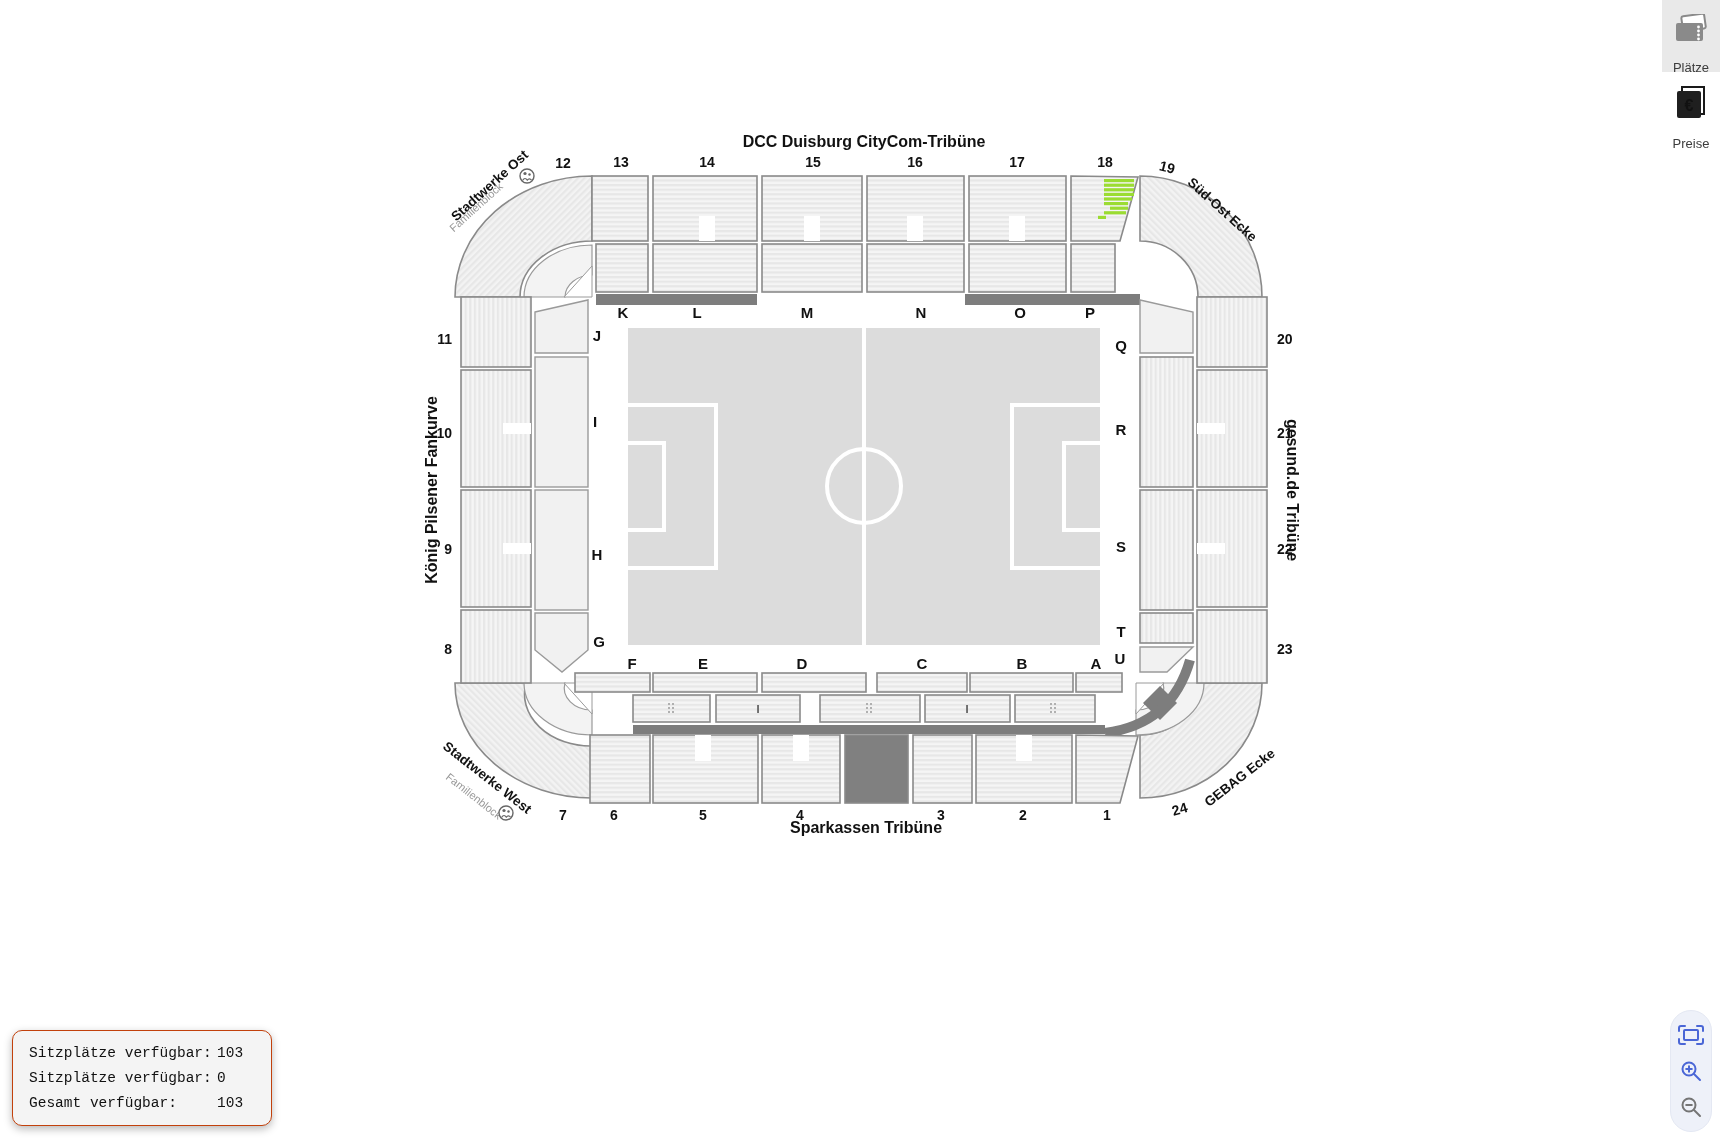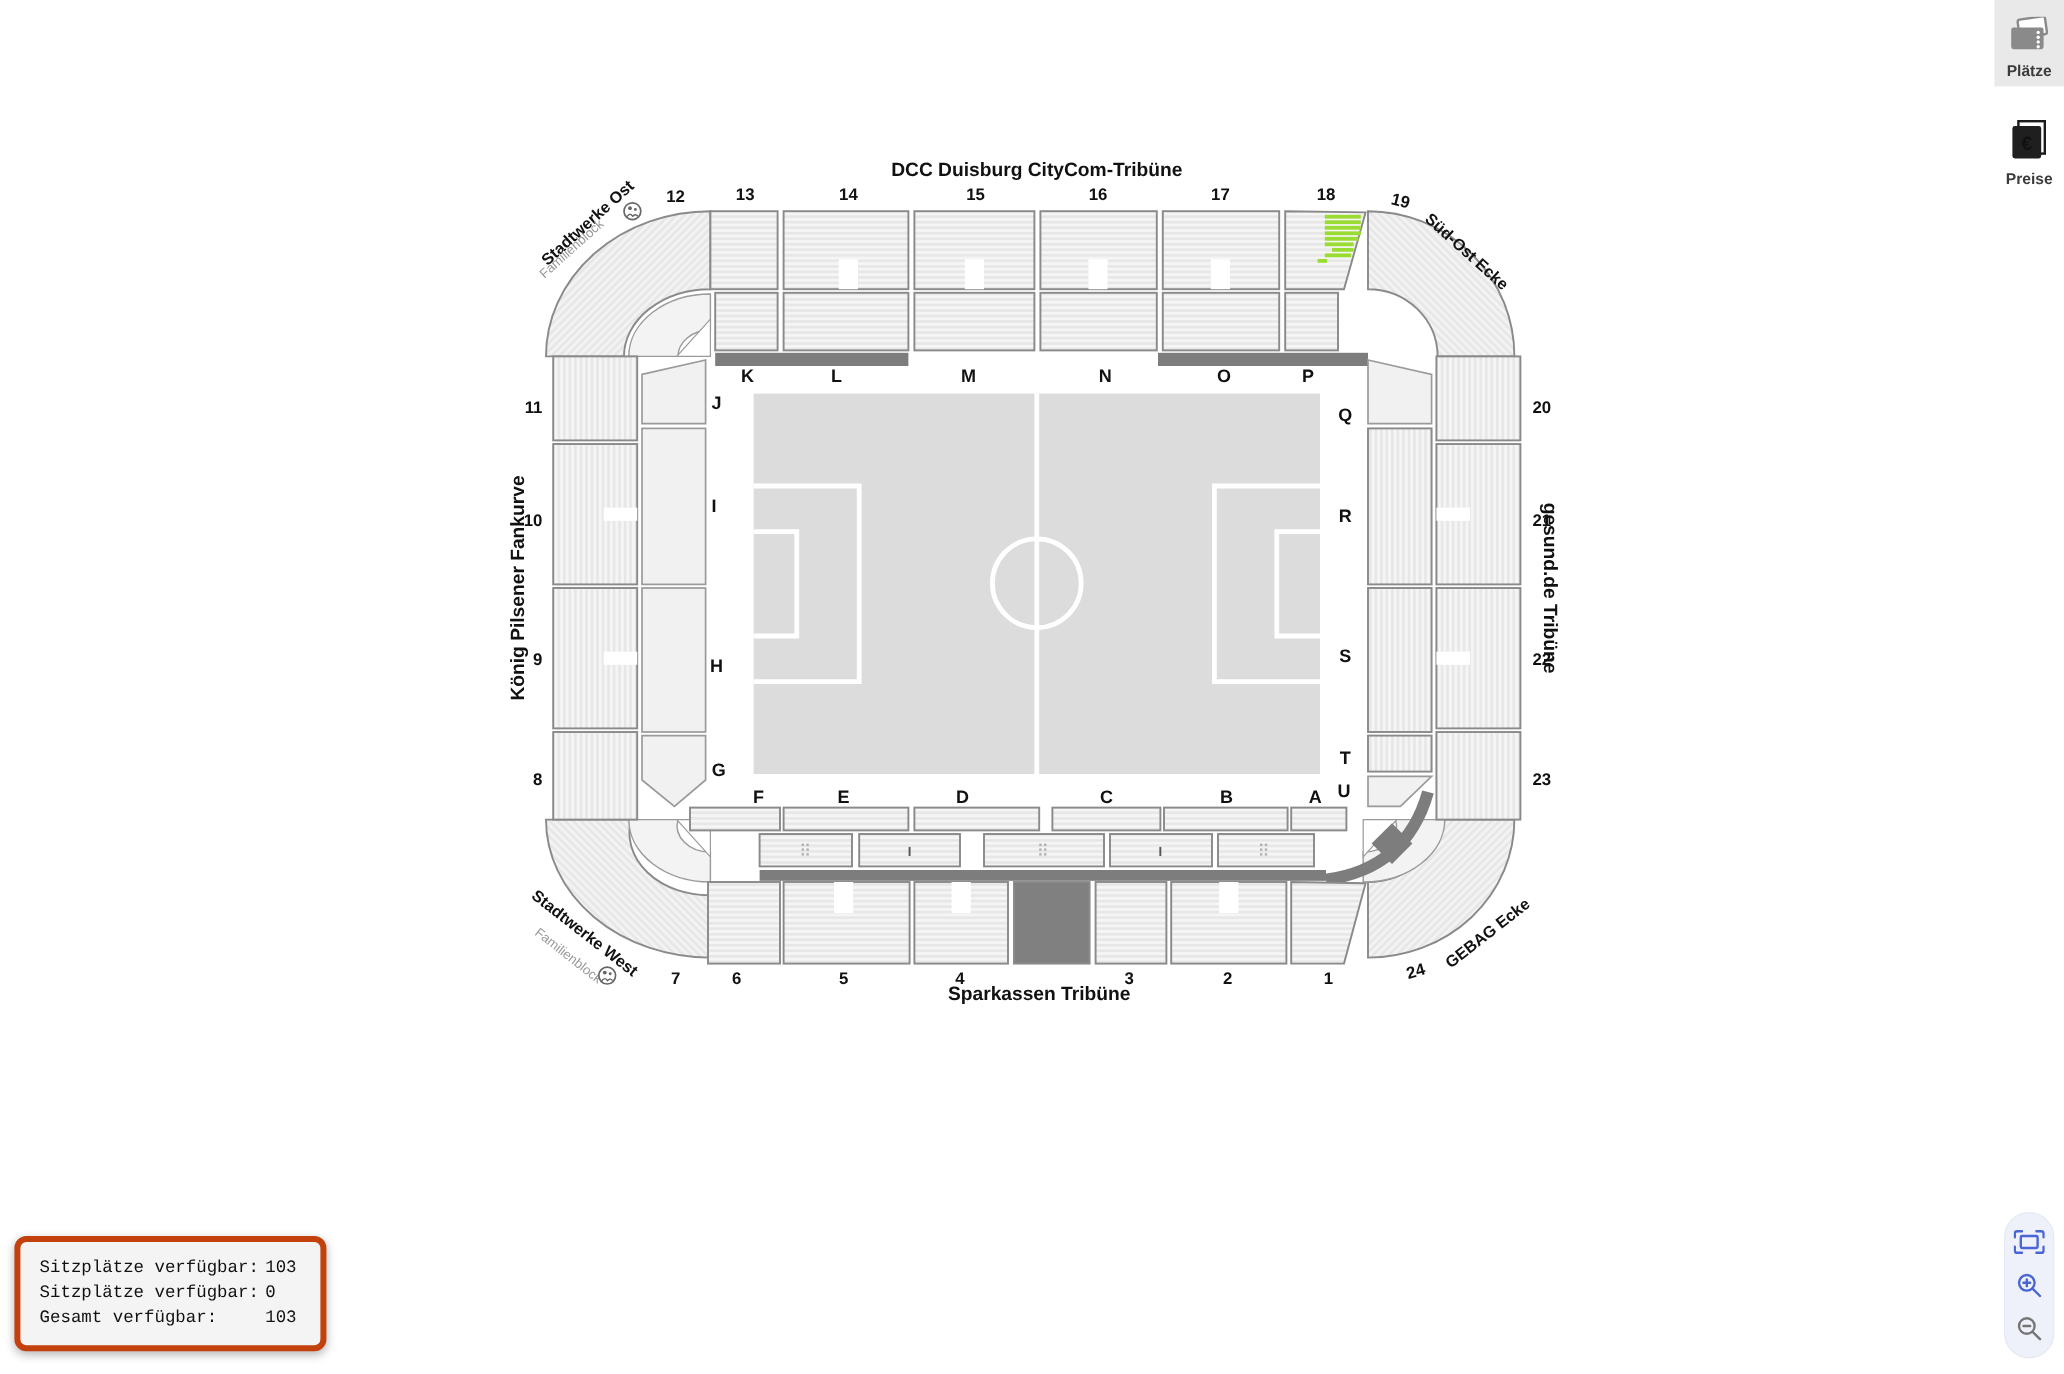--- a/index.html
+++ b/index.html
@@ -12,31 +12,31 @@
   .num{font-size:14px;font-weight:bold;}
   .ltr{font-size:15px;font-weight:bold;}
   .stand{font-size:16px;font-weight:bold;}
   .corner-lbl{font-size:13.5px;font-weight:bold;}
   .corner-sub{font-size:11px;font-weight:normal;fill:#999;}
   .mark{font-size:11px;font-weight:bold;fill:#555;}
   
   .side-btn{position:absolute;right:0;width:58px;height:72px;display:flex;flex-direction:column;
     align-items:center;justify-content:flex-start;cursor:pointer;background:#fff;}
   .side-btn.active{background:#e9e9e9;}
-  .side-btn .lbl{font-size:13px;color:#3c3c3c;margin-top:2px;font-weight:bold;}
+  .side-btn .lbl{font-size:13px;color:#3c3c3c;margin-top:12px;}
   #btn-plaetze{top:0;padding-top:14px;height:58px;}
-  #btn-preise{top:88px;padding-top:12px;height:60px;}
+  #btn-preise{top:74px;padding-top:12px;height:60px;}
   
   .zoom-pill{position:absolute;right:8px;top:1010px;width:42px;height:122px;background:#eef1f9;
     border:1px solid #e4e8f3;border-radius:21px;display:flex;flex-direction:column;
     align-items:center;justify-content:space-around;padding:6px 0;box-sizing:border-box;}
   .zoom-pill .zbtn{width:26px;height:26px;display:flex;align-items:center;justify-content:center;cursor:pointer;}
   
   .info-box{position:absolute;left:12px;top:1030px;width:260px;height:96px;background:#f4f4f4;
-    border:5px solid #c2410c;border-radius:10px;box-shadow:0 3px 8px rgba(0,0,0,.28);
+    border:1px solid #c2410c;border-radius:10px;box-shadow:0 3px 8px rgba(0,0,0,.28);
     box-sizing:border-box;padding:14px 16px;display:flex;flex-direction:column;justify-content:space-between;}
   .info-row{display:grid;grid-template-columns:188px auto;font-family:"Liberation Mono",monospace;
     font-size:14.5px;color:#111;white-space:pre;}
 </style>
 </head>
 <body>
 
 <div class="stage">
 
 <svg width="1720" height="1145" viewBox="0 0 1720 1145">

